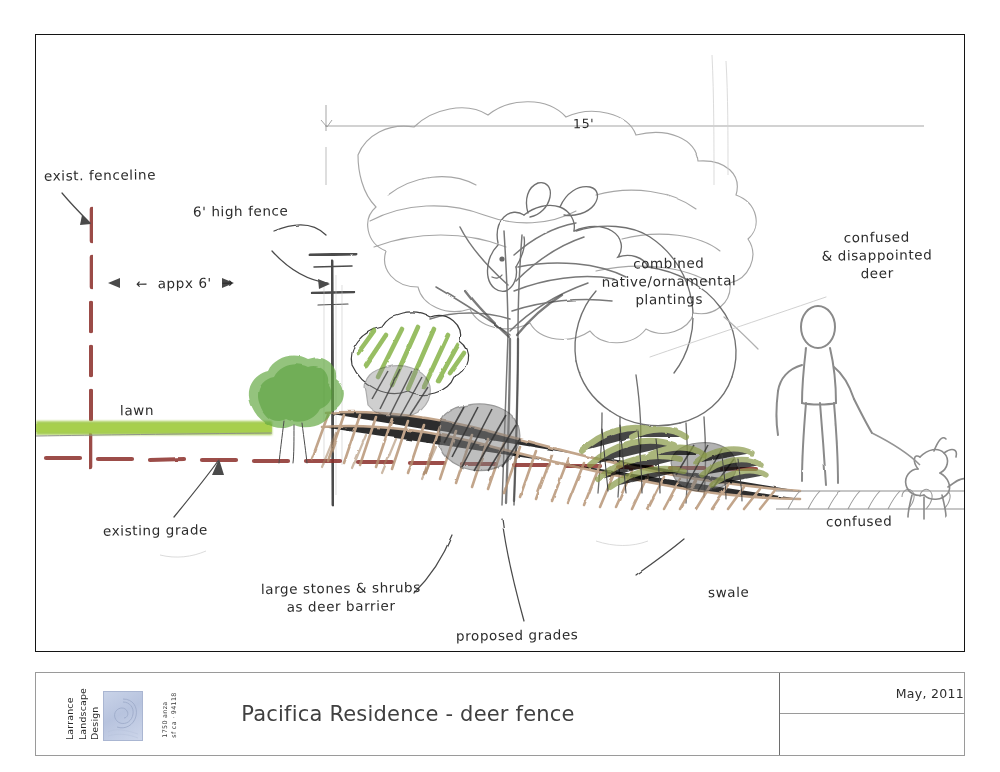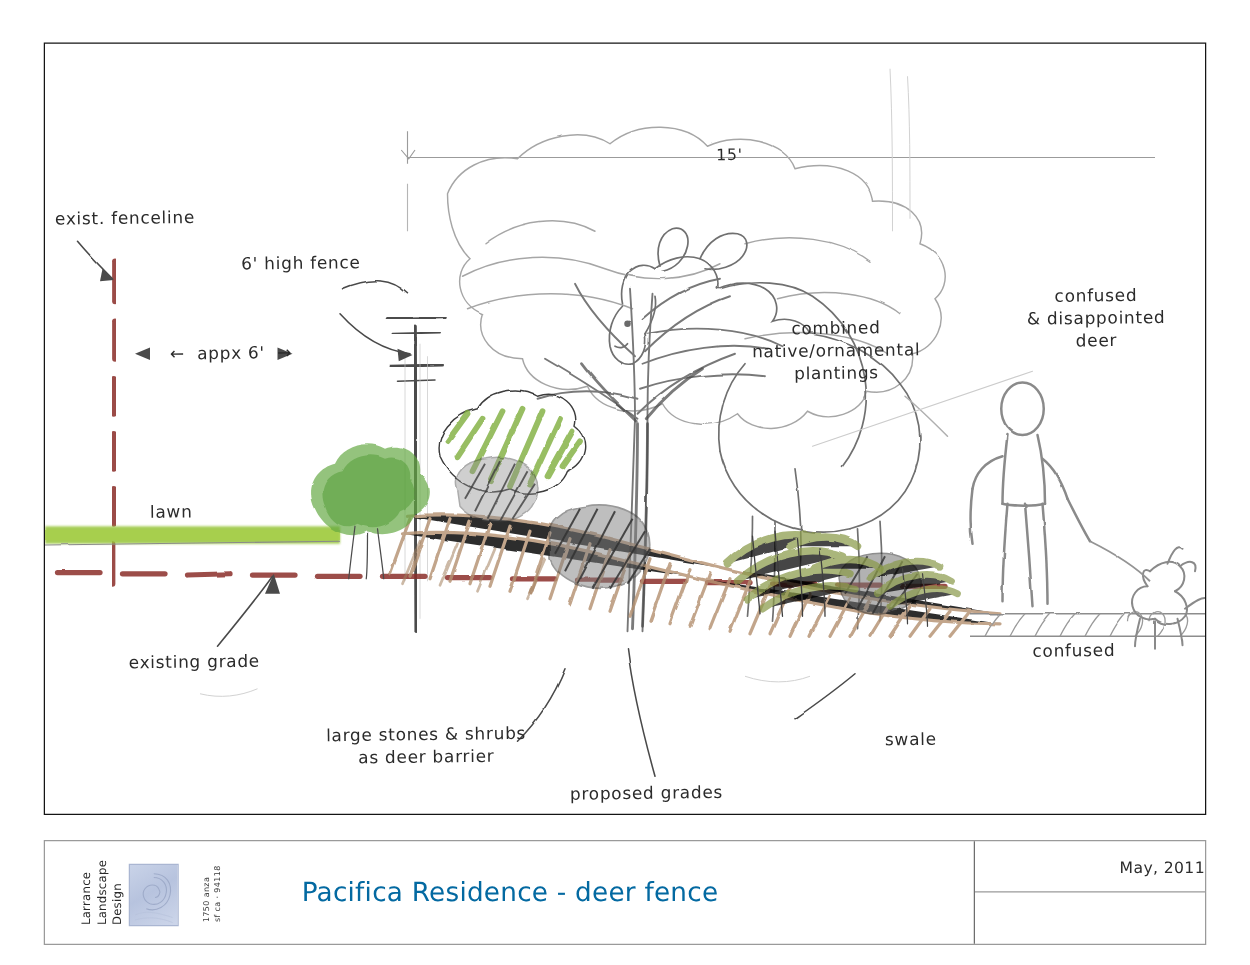--- a/index.html
+++ b/index.html
@@ -108,21 +108,21 @@
   #sheet-title {
     position: absolute;
     left: 0;
     top: 0;
     width: 744px;
     height: 100%;
     display: flex;
     align-items: center;
     justify-content: center;
     font-size: 21px;
-    color: #0369a1;
+    color: #404040;
     letter-spacing: 0.2px;
   }
 
   
   #logo-group {
     position: absolute;
     left: 10px;
     top: 4px;
     height: 74px;
     width: 135px;

